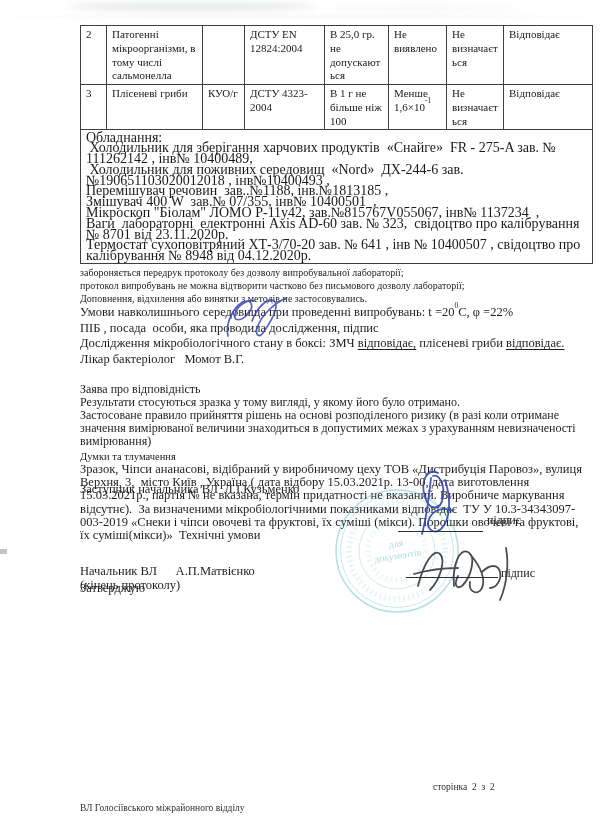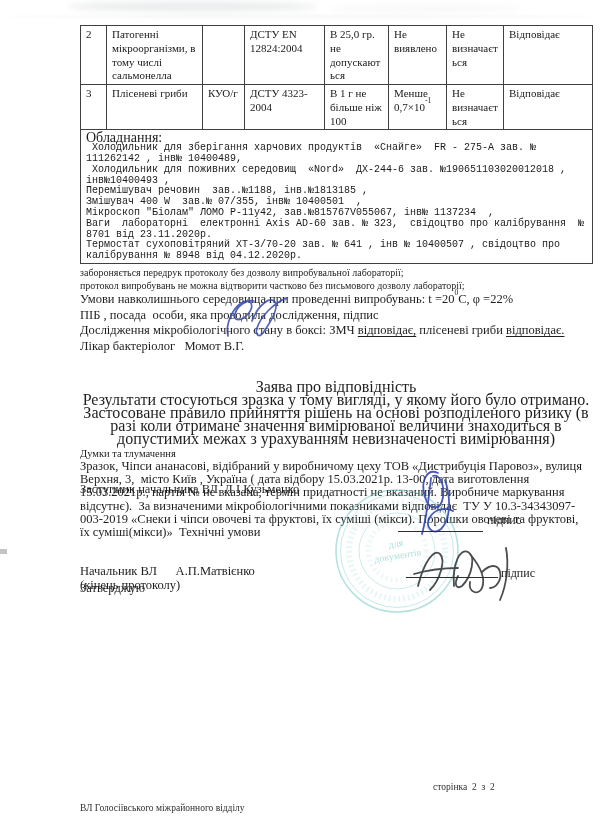--- a/index.html
+++ b/index.html
@@ -22,27 +22,27 @@
   table.results td{border:1px solid #3f3f3f;vertical-align:top;
     padding:2px 3px 1px 5px;overflow-wrap:break-word;}
   td.num{padding-left:7px;}
   tr.r2 td{height:54px;}
   tr.r3 td{height:40px;}
   td.equip{height:94px;padding:1px 4px 2px 3px;}
   sup{font-size:7.5px;position:relative;top:-3px;line-height:0;}
 
   .prewrap{white-space:pre-wrap;}
   .equip-title{font-weight:normal;font-size:14px;line-height:11px;}
-  .equip-line{font-size:10px;line-height:10.8px;white-space:pre-wrap;font-family:Liberation Mono, monospace;}
+  .equip-line{font-size:14px;line-height:10.8px;white-space:pre-wrap;}
 
   .notes{margin-top:2px;font-size:10px;line-height:13px;}
   .big-lines{font-size:12.5px;line-height:15.5px;}
   .u{text-decoration:underline;text-underline-offset:2px;}
 
-  .decl{margin-top:26px;font-size:16px;line-height:13px;text-align:center;}
+  .decl{margin-top:16px;font-size:12px;line-height:13px;}
   .opin-title{margin-top:2px;font-size:10.5px;line-height:13px;}
   .opin-body{font-size:12.5px;line-height:13.2px;width:506px;}
 
   .abs{position:absolute;}
   .sig-label{font-size:12.5px;white-space:pre-wrap;}
   .sig-caption{font-size:12px;}
   .sig-line{position:absolute;height:1px;background:#2e2e2e;}
   .footer{font-size:9.5px;line-height:13px;color:#2f2f2f;white-space:pre-wrap;}
   svg{display:block;}
 </style>
@@ -79,21 +79,21 @@
           <td>Не виявлено</td>
           <td>Не визначається</td>
           <td>Відповідає</td>
         </tr>
         <tr class="r3">
           <td class="num">3</td>
           <td>Плісеневі гриби</td>
           <td>КУО/г</td>
           <td>ДСТУ 4323-2004</td>
           <td>В 1 г не більше ніж 100</td>
-          <td><span>Менше 0,7×10</span><sup>-1</sup></td>
+          <td><span>Менше 1,6×10</span><sup>-1</sup></td>
           <td>Не визначається</td>
           <td>Відповідає</td>
         </tr>
         <tr>
           <td class="equip" colspan="8">
             <div class="equip-title">Обладнання:</div>
             <div class="equip-line"> Холодильник для зберігання харчових продуктів  «Снайге»  FR - 275-A зав. № 111262142 , інв№ 10400489,</div>
             <div class="equip-line"> Холодильник для поживних середовищ  «Nord»  ДХ-244-6 зав. №190651103020012018 , інв№10400493 ,</div>
             <div class="equip-line">Перемішувач речовин  зав..№1188, інв.№1813185 ,</div>
             <div class="equip-line">Змішувач 400 W  зав.№ 07/355, інв№ 10400501  ,</div>
@@ -101,20 +101,21 @@
             <div class="equip-line">Ваги  лабораторні  електронні Axis AD-60 зав. № 323,  свідоцтво про калібрування  № 8701 від 23.11.2020р.</div>
             <div class="equip-line">Термостат сухоповітряний ХТ-3/70-20 зав. № 641 , інв № 10400507 , свідоцтво про калібрування № 8948 від 04.12.2020р.</div>
           </td>
         </tr>
       </tbody>
     </table>
 
     <div class="notes">
       <div>забороняється передрук протоколу без дозволу випробувальної лабораторії;</div>
       <div>протокол випробувань не можна відтворити частково без письмового дозволу лабораторії;</div>
+      <div>Доповнення, відхилення або винятки з методів не застосовувались.</div>
     </div>
 
     <div class="big-lines">
       <div class="prewrap"><span>Умови навколишнього середовища при проведенні випробувань: t =20</span><sup>0</sup><span>С, φ =22%</span></div>
       <div class="prewrap">ПІБ , посада  особи, яка проводила дослідження, підпис</div>
       <div class="prewrap"><span>Дослідження мікробіологічного стану в боксі: ЗМЧ </span><span class="u">відповідає,</span><span> плісеневі гриби </span><span class="u">відповідає.</span></div>
       <div class="prewrap">Лікар бактеріолог   Момот В.Г.</div>
     </div>
 
     <div class="decl">

